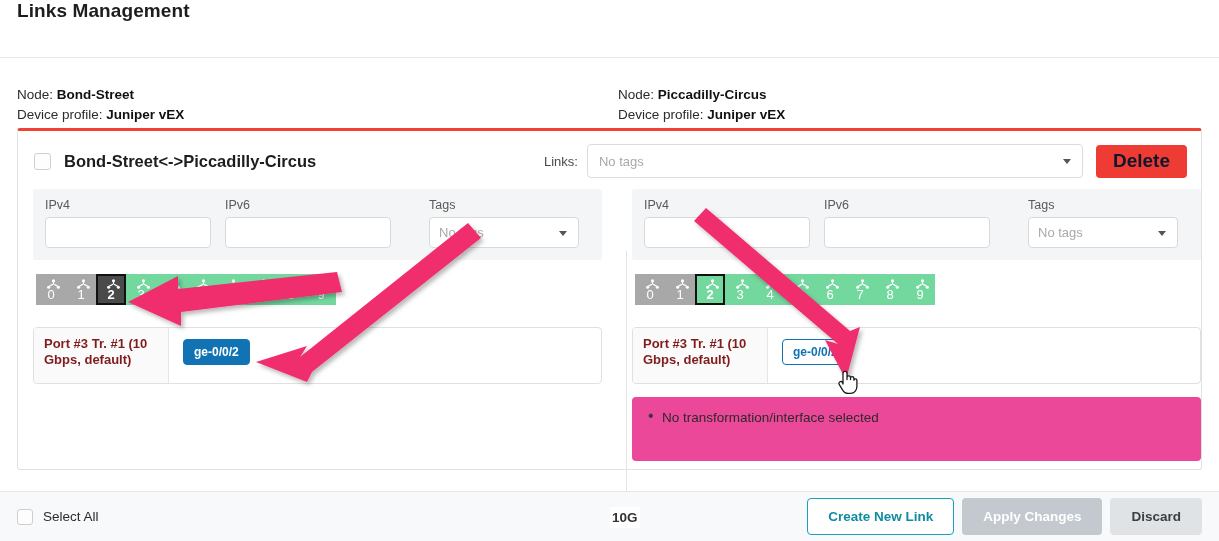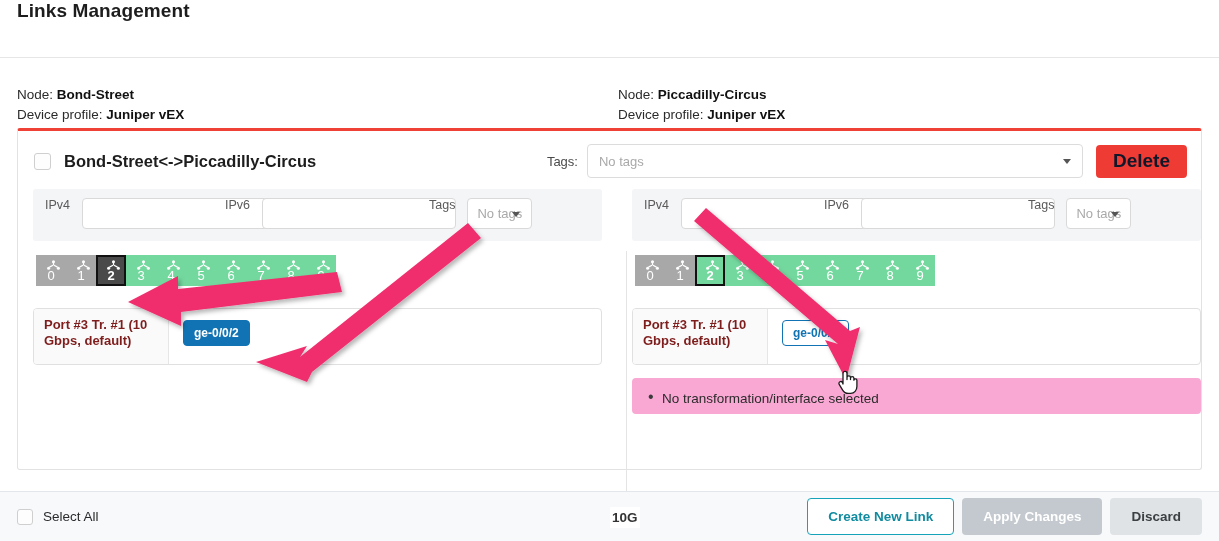--- a/index.html
+++ b/index.html
@@ -87,21 +87,21 @@
     font-size:13.5px; font-weight:bold; color:#333;
     background:#fff; padding:3px 2px; z-index:3;
   }
 
   
   .form-row {
     background:#f4f5f7; border-radius:3px;
     padding:9px 12px 12px 12px;
     display:flex; gap:14px;
   }
-  .fld { display:flex; flex-direction:row;gap:12px; }
+  .fld { display:flex; flex-direction:column; }
   .fld.ipv4, .fld.ipv6 { width:166px; }
   .fld.tagf { width:150px;margin-left:24px; }
   .fld label { font-size:12.5px; color:#5a5a5a; margin-bottom:5px; }
   .fld input {
     height:31px; border:1px solid #d9d9d9; border-radius:4px;
     background:#fff; font-family:inherit; font-size:13px; padding:0 8px;
     color:#333;
   }
   .minisel {
     height:31px; border:1px solid #d9d9d9; border-radius:4px; background:#fff;
@@ -137,23 +137,23 @@
   .detail .body { flex:1; padding:11px 0 0 14px; }
   .chip {
     display:inline-block; font-size:12px; font-weight:bold;
     border-radius:4px; padding:5px 10px; font-family:inherit;
     cursor:pointer;
   }
   .chip.filled { background:#1173b3; color:#fff; border:1px solid #1173b3; }
   .chip.outline { background:#fff; color:#1173b3; border:1px solid #1173b3; }
 
   .alert {
-    margin-top:13px; background:#f9a8d4; border-radius:4px;
+    margin-top:13px; background:#ec4899; border-radius:4px;
     padding:13px 15px 13px 30px; font-size:13.5px; color:#2b2b2b;
-    position:relative; height:36px;
+    position:relative; height:64px;
   }
   .alert:before {
     content:"\2022"; position:absolute; left:16px; top:10px; font-size:16px; color:#3a3a3a;
   }
 
   
   .footer {
     position:absolute; left:0; top:491px; width:1219px; height:50px;
     background:#f7f9fb; border-top:1px solid #e3e6ea;
     display:flex; align-items:center; padding:0 17px;
@@ -202,21 +202,21 @@
       <b>Juniper vEX</b>
     </div>
   </div>
 </div>
 
 <div class="link-card">
 
   <div class="card-head">
     <div class="cb"></div>
     <div class="link-name">Bond-Street&lt;-&gt;Piccadilly-Circus</div>
-    <div class="tags-label">Tags:</div>
+    <div class="tags-label">Links:</div>
     <div class="tags-select">
       <span class="ph">No tags</span>
       <span class="caret"></span>
     </div>
     <button class="btn-delete">Delete</button>
   </div>
 
   <div class="panes">
     <div class="divider"></div>
     <div class="speed-badge">10G</div>

